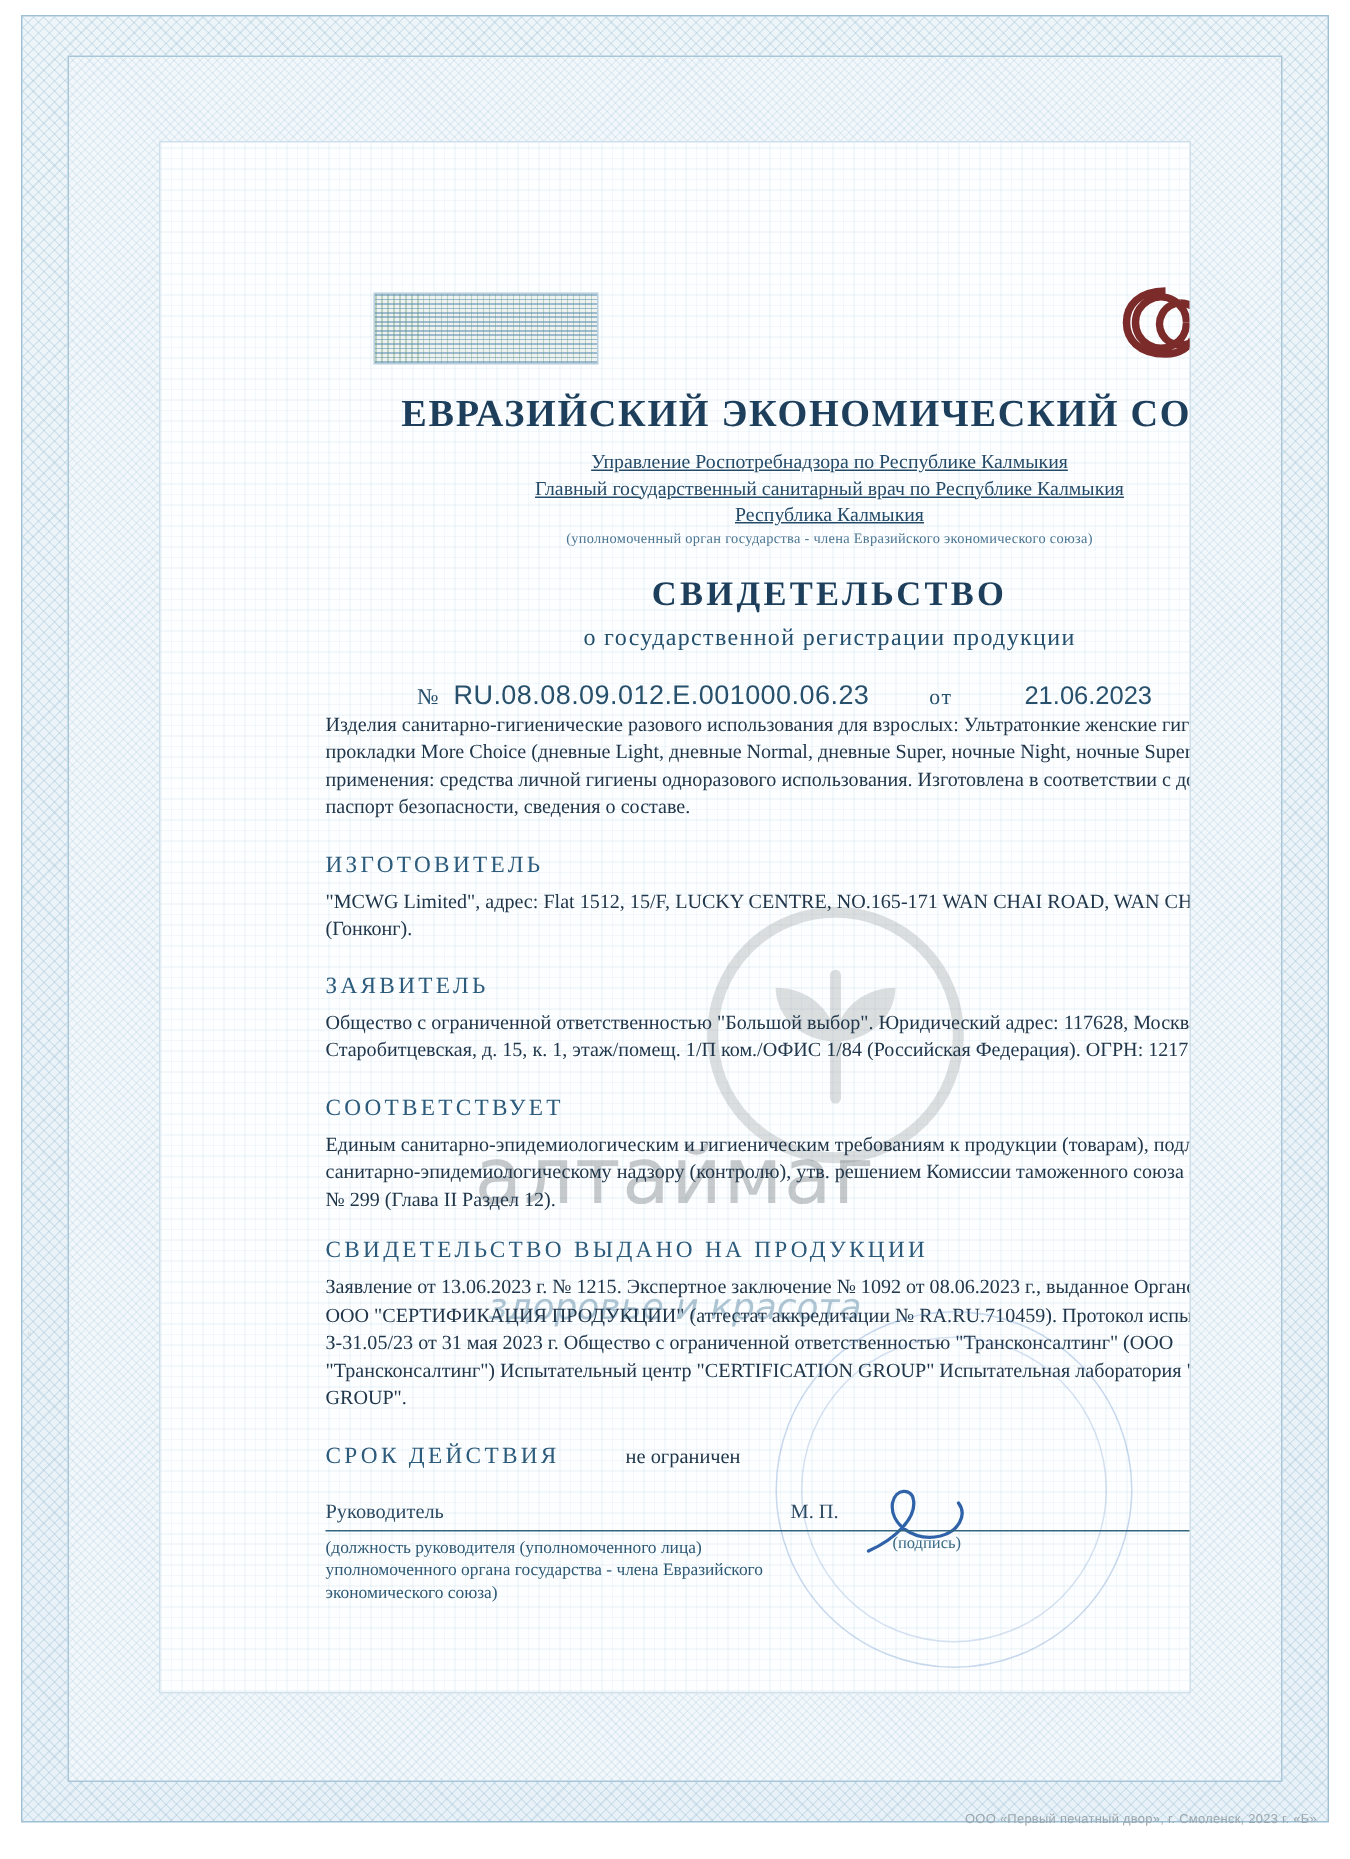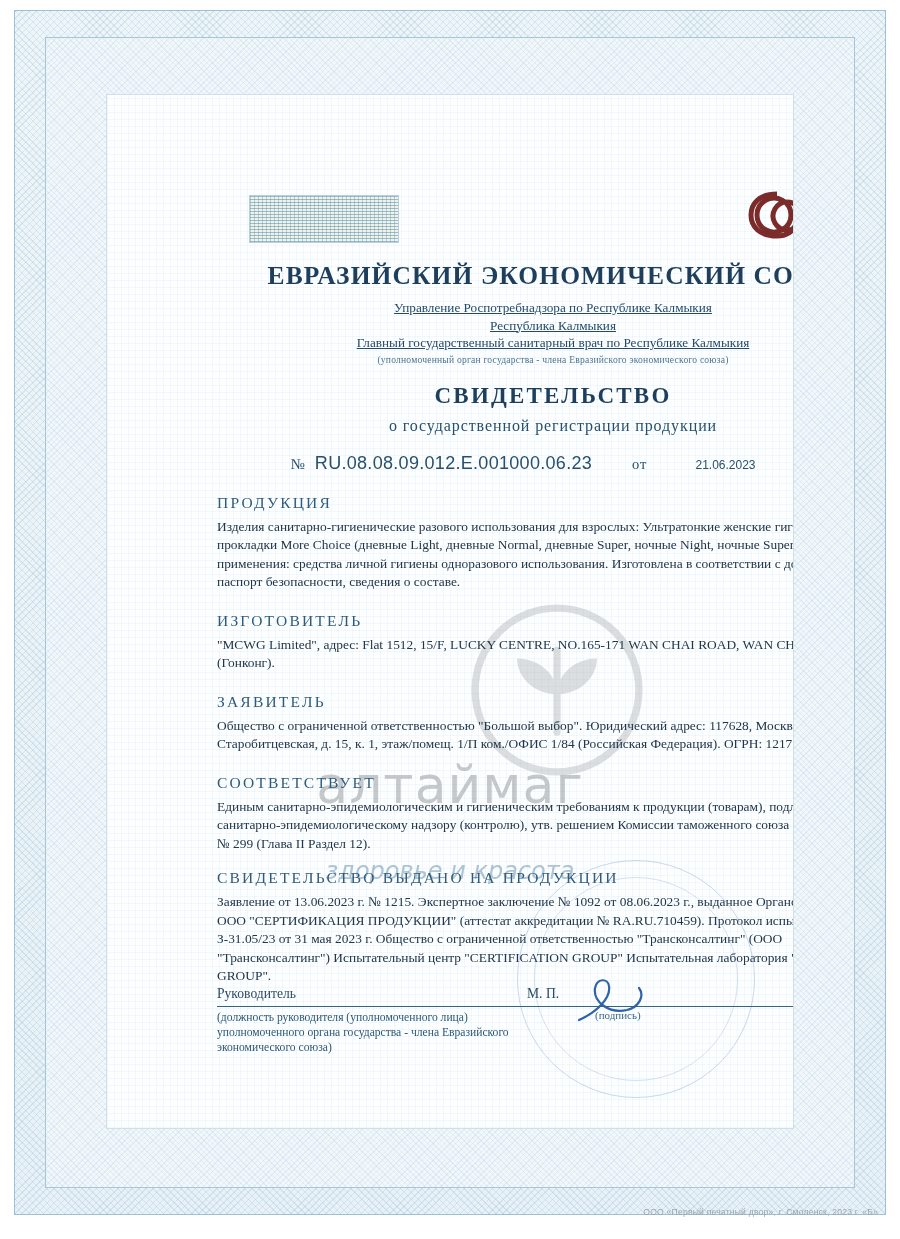--- a/index.html
+++ b/index.html
@@ -148,21 +148,21 @@
     font-size: 14.5px;
     color: #27506d;
   }
   .reg-row .no-sym { font-size: 15px; margin-right: 10px; }
   .reg-num {
     font-family: "Liberation Sans", sans-serif;
     font-size: 18px;
     letter-spacing: .3px;
   }
   .reg-ot { margin: 0 48px 0 40px; letter-spacing: 1px; }
-  .reg-date { font-family: "Liberation Sans", sans-serif; font-size: 12px; }
+  .reg-date { font-family: "Liberation Sans", sans-serif; font-size: 17px; }
   .reg-g { margin-left: 52px; }
 
   .section-head {
     font-size: 15.5px;
     letter-spacing: 2.2px;
     color: #2d5b7c;
     margin-top: 20px;
     margin-bottom: 6px;
   }
   .section-head.tight { margin-top: 16px; }
@@ -180,20 +180,21 @@
   }
   .term-row .section-head { margin: 0; }
   .term-value {
     font-size: 13.6px;
     color: #20364a;
     margin-left: 44px;
   }
 
   
   .sign-block {
+    margin-top: 20px;
     position: relative;
     height: 96px;
   }
   .sign-line {
     position: absolute;
     left: 0; right: 0; top: 20px;
     border-bottom: 1px solid #33647f;
   }
   .sign-label-left {
     position: absolute; left: 0; top: 0;
@@ -318,51 +319,54 @@
                   <path d="M76 31 L 99 31"></path>
                 </g>
               </svg>
             </div>
           </div>
 
           <h1 class="title">ЕВРАЗИЙСКИЙ ЭКОНОМИЧЕСКИЙ СОЮЗ</h1>
 
           <div class="org-lines">
             <div>Управление Роспотребнадзора по Республике Калмыкия</div>
+            <div>Главный государственный санитарный врач по Республике Калмыкия</div>
             <div>Республика Калмыкия</div>
-            <div>Главный государственный санитарный врач по Республике Калмыкия</div>
           </div>
           <div class="org-note">(уполномоченный орган государства - члена Евразийского экономического союза)</div>
 
           <div class="doc-title">СВИДЕТЕЛЬСТВО</div>
           <div class="doc-sub">о государственной регистрации продукции</div>
 
           <div class="reg-row">
             <span class="no-sym">№</span>
             <span class="reg-num">RU.08.08.09.012.Е.001000.06.23</span>
             <span class="reg-ot">от</span>
             <span class="reg-date">21.06.2023</span>
             <span class="reg-g">г.</span>
           </div>
 
-          <div class="section-head">ПРОДУКЦИЯ</div>
           <div class="body-text">Изделия санитарно-гигиенические разового использования для взрослых: Ультратонкие женские гигиенические прокладки More Choice (дневные Light, дневные Normal, дневные Super, ночные Night, ночные Super Night). Область применения: средства личной гигиены одноразового использования. Изготовлена в соответствии с документами: паспорт безопасности, сведения о составе.</div>
 
           <div class="section-head">ИЗГОТОВИТЕЛЬ</div>
           <div class="body-text">"MCWG Limited", адрес: Flat 1512, 15/F, LUCKY CENTRE, NO.165-171 WAN CHAI ROAD, WAN CHAI, Hong Kong (Гонконг).</div>
 
           <div class="section-head">ЗАЯВИТЕЛЬ</div>
           <div class="body-text">Общество с ограниченной ответственностью "Большой выбор". Юридический адрес: 117628, Москва, ул. Старобитцевская, д. 15, к. 1, этаж/помещ. 1/П ком./ОФИС 1/84 (Российская Федерация). ОГРН: 1217700229780</div>
 
           <div class="section-head">СООТВЕТСТВУЕТ</div>
           <div class="body-text">Единым санитарно-эпидемиологическим и гигиеническим требованиям к продукции (товарам), подлежащей санитарно-эпидемиологическому надзору (контролю), утв. решением Комиссии таможенного союза от 28.05.2010 г. № 299 (Глава II Раздел 12).</div>
 
           <div class="section-head tight">СВИДЕТЕЛЬСТВО ВЫДАНО НА ПРОДУКЦИИ</div>
           <div class="body-text">Заявление от 13.06.2023 г. № 1215. Экспертное заключение № 1092 от 08.06.2023 г., выданное Органом инспекции ООО "СЕРТИФИКАЦИЯ ПРОДУКЦИИ" (аттестат аккредитации № RA.RU.710459). Протокол испытаний № 165Л/З-31.05/23 от 31 мая 2023 г. Общество с ограниченной ответственностью "Трансконсалтинг" (ООО "Трансконсалтинг") Испытательный центр "CERTIFICATION GROUP" Испытательная лаборатория "LIGHT GROUP".</div>
 
+          <div class="term-row">
+            <div class="section-head">СРОК ДЕЙСТВИЯ</div>
+            <div class="term-value">не ограничен</div>
+          </div>
 
           <div class="sign-block">
             <div class="stamp-ring"></div>
             <svg class="squiggle" width="90" height="70" viewBox="0 0 90 70">
               <path d="M10 52 C 28 44, 42 30, 40 18 C 39 10, 28 10, 26 20 C 24 34, 40 46, 58 42 C 70 39, 76 28, 70 20" fill="none" stroke="#2f62a8" stroke-width="2.2" stroke-linecap="round"></path>
             </svg>
             <div class="sign-label-left">Руководитель</div>
             <div class="sign-mp">М. П.</div>
 
             <div class="sign-line"></div>

